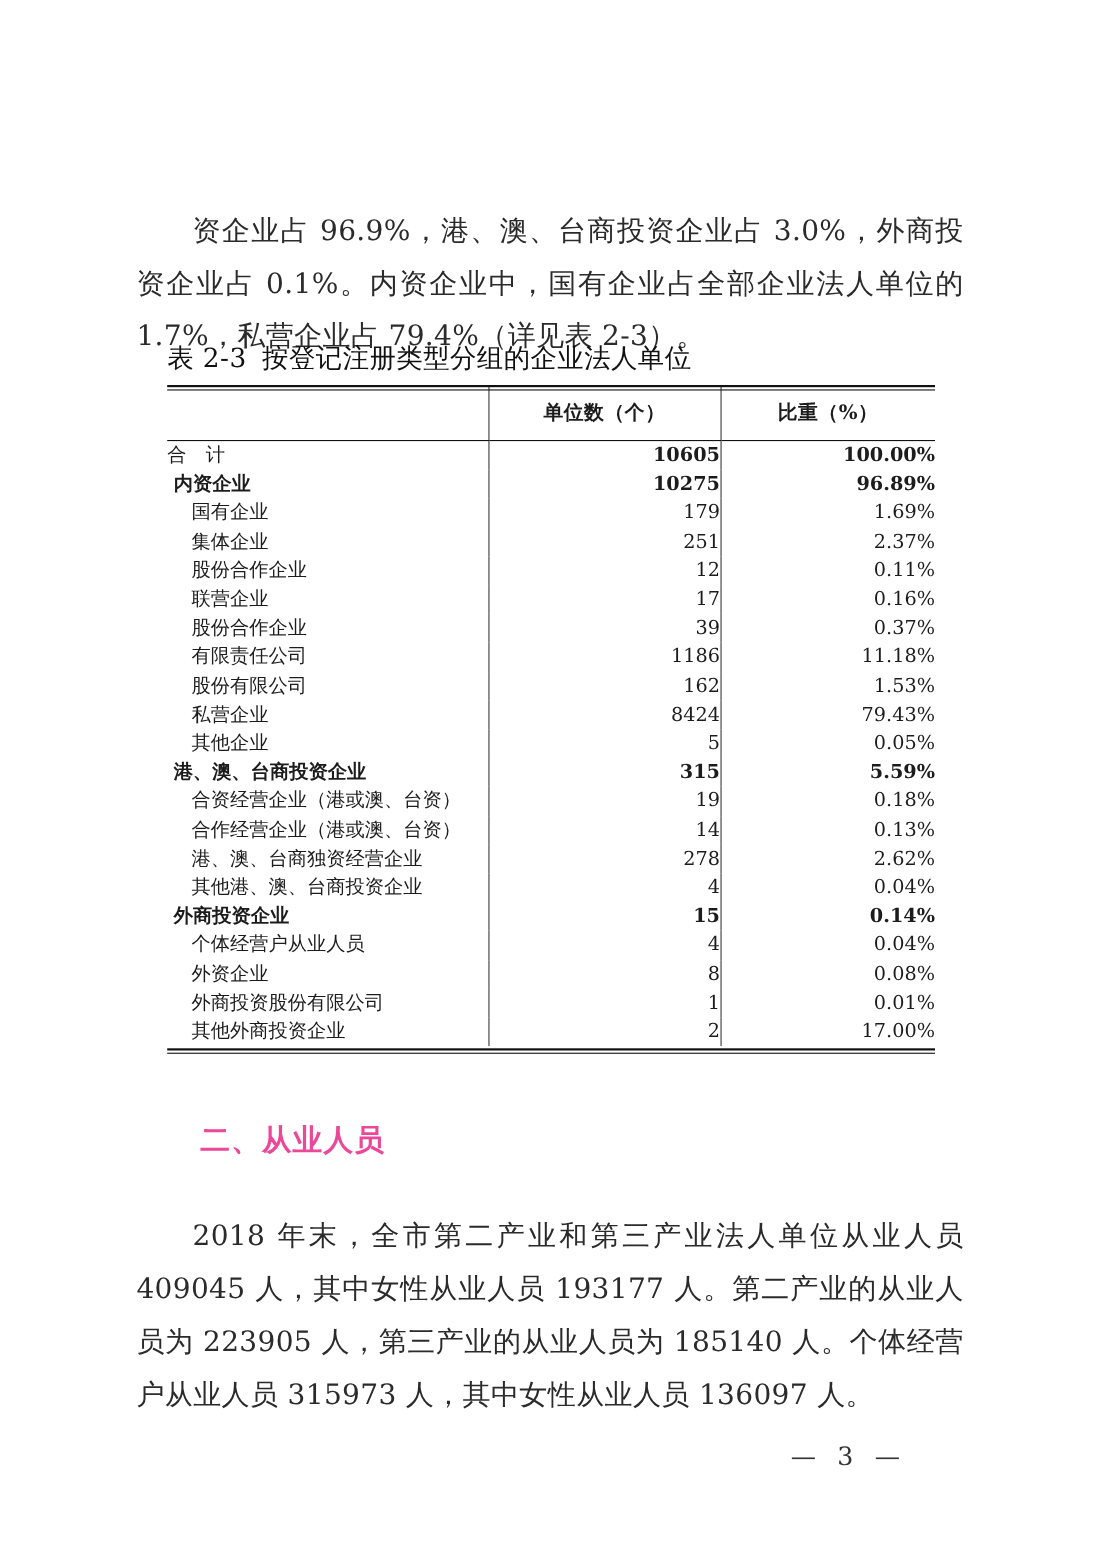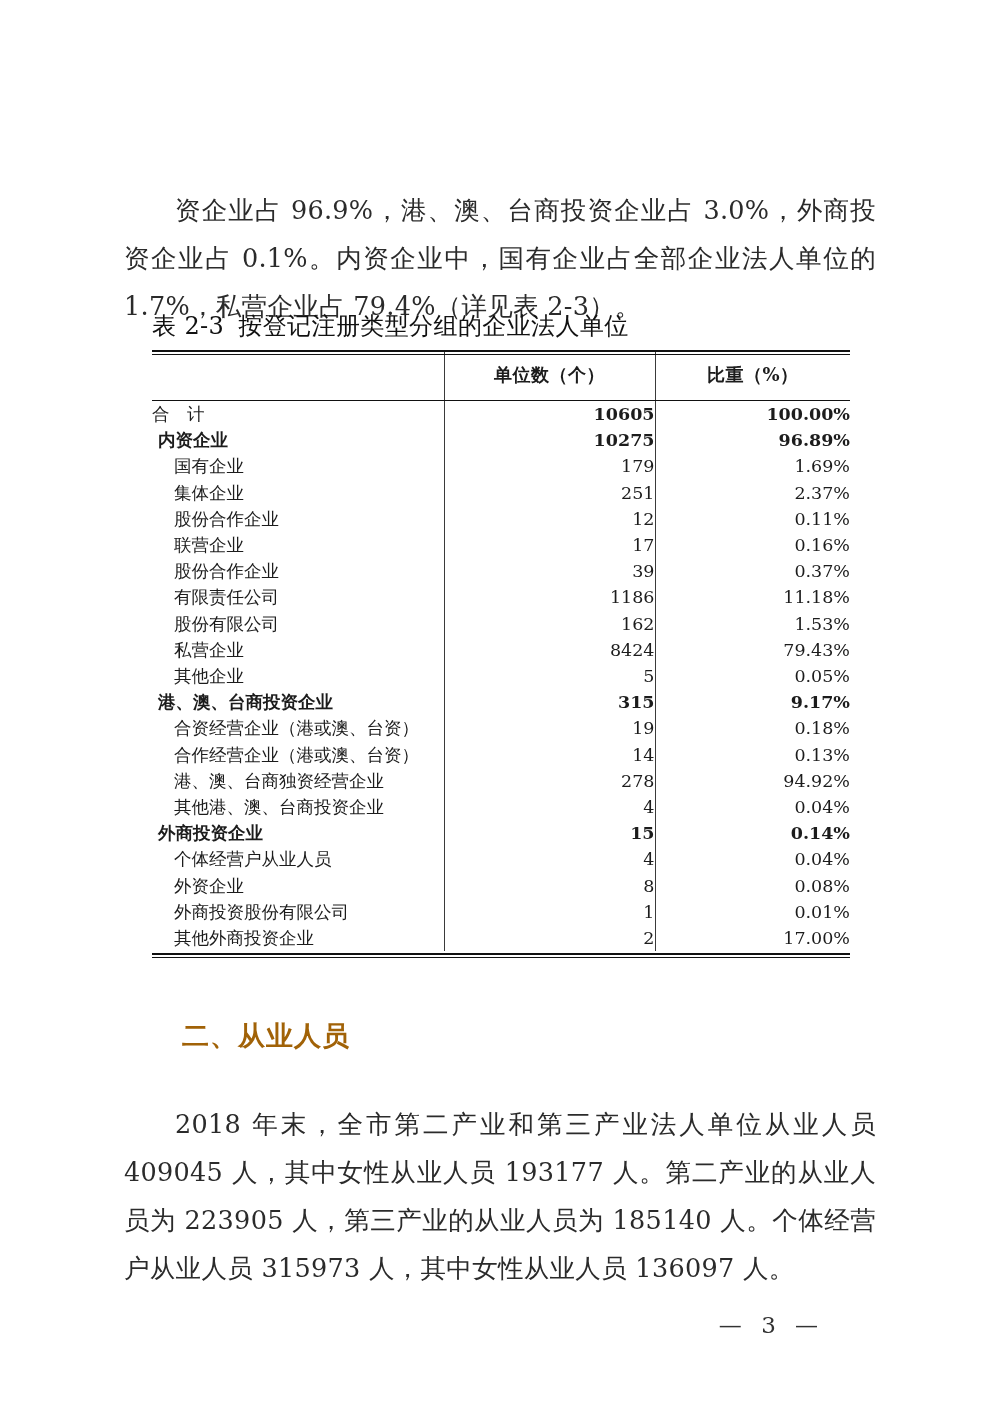--- a/index.html
+++ b/index.html
@@ -124,21 +124,21 @@
   tr.lvl-2 td.c-pct { font-weight: normal; }
 
   
   .section-heading {
     position: absolute;
     left: 182px;
     top: 1018px;
     font-size: 27px;
     font-weight: bold;
     letter-spacing: 1px;
-    color: #a16207;
+    color: #ec4899;
     font-family: "DejaVu Sans", "Liberation Sans", sans-serif;
   }
 
   
   .footer {
     position: absolute;
     left: 0;
     top: 1312px;
     width: 998px;
     text-align: center;
@@ -230,36 +230,36 @@
             <td class="c-pct vline">79.43%</td>
           </tr>
           <tr class="lvl-2">
             <td class="c-name">其他企业</td>
             <td class="c-count vline">5</td>
             <td class="c-pct vline">0.05%</td>
           </tr>
           <tr class="lvl-1">
             <td class="c-name">港、澳、台商投资企业</td>
             <td class="c-count vline">315</td>
-            <td class="c-pct vline">9.17%</td>
+            <td class="c-pct vline">5.59%</td>
           </tr>
           <tr class="lvl-2">
             <td class="c-name">合资经营企业（港或澳、台资）</td>
             <td class="c-count vline">19</td>
             <td class="c-pct vline">0.18%</td>
           </tr>
           <tr class="lvl-2">
             <td class="c-name">合作经营企业（港或澳、台资）</td>
             <td class="c-count vline">14</td>
             <td class="c-pct vline">0.13%</td>
           </tr>
           <tr class="lvl-2">
             <td class="c-name">港、澳、台商独资经营企业</td>
             <td class="c-count vline">278</td>
-            <td class="c-pct vline">94.92%</td>
+            <td class="c-pct vline">2.62%</td>
           </tr>
           <tr class="lvl-2">
             <td class="c-name">其他港、澳、台商投资企业</td>
             <td class="c-count vline">4</td>
             <td class="c-pct vline">0.04%</td>
           </tr>
           <tr class="lvl-1">
             <td class="c-name">外商投资企业</td>
             <td class="c-count vline">15</td>
             <td class="c-pct vline">0.14%</td>

